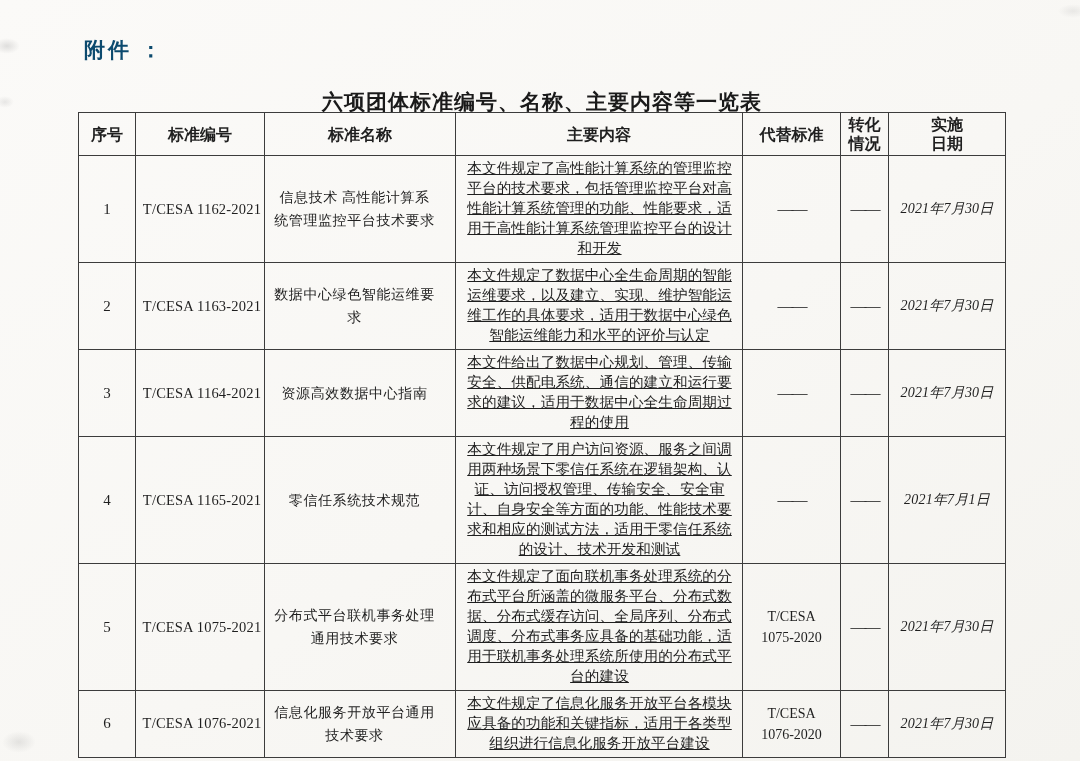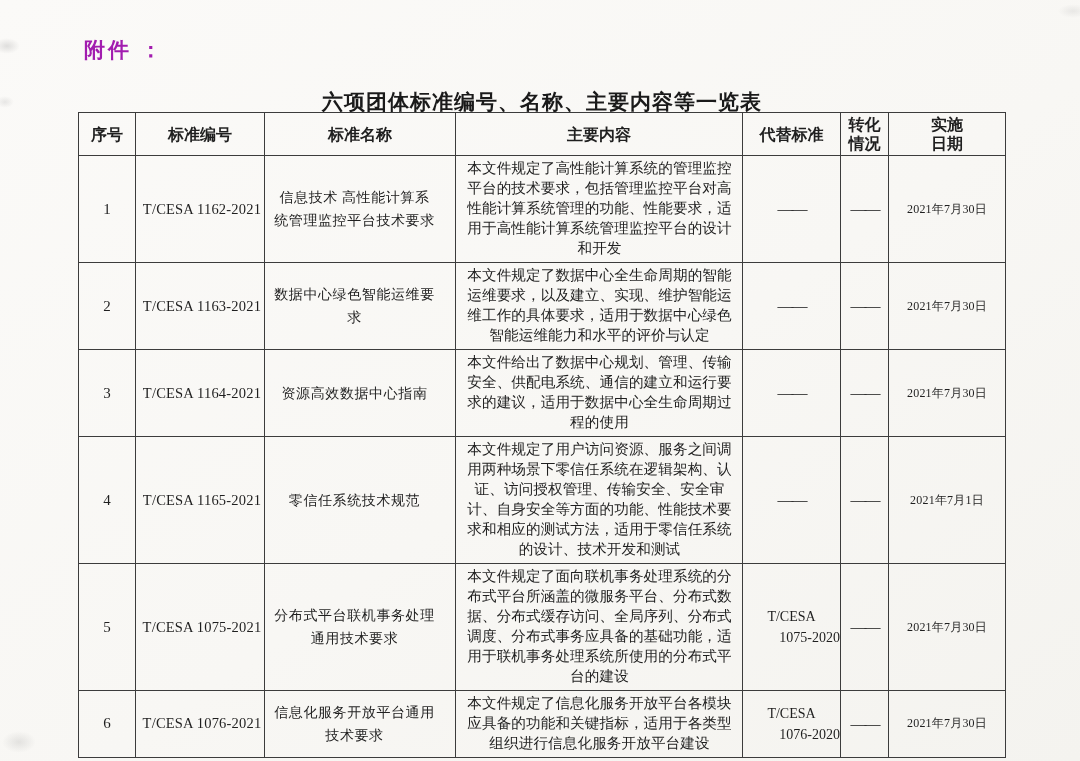--- a/index.html
+++ b/index.html
@@ -18,21 +18,21 @@
   .sm2 { left:-4px; top:96px; width:18px; height:12px;
          background:radial-gradient(ellipse at center, rgba(160,160,160,.22), rgba(160,160,160,0) 70%); }
   .sm3 { left:2px; bottom:8px; width:34px; height:22px;
          background:radial-gradient(ellipse at center, rgba(140,140,140,.20), rgba(140,140,140,0) 70%); }
   .sm4 { right:-8px; top:4px; width:30px; height:14px;
          background:radial-gradient(ellipse at center, rgba(160,160,160,.18), rgba(160,160,160,0) 70%); }
 
   .attachment {
     position:absolute; left:84px; top:36px;
     font-size:21px; font-weight:bold; letter-spacing:3px;
-    color:#a21caf;
+    color:#0c4a6e;
   }
   .doc-title {
     position:absolute; left:2px; top:88px; width:1080px;
     text-align:center; font-size:21px; font-weight:bold;
     letter-spacing:1px; color:#1a1a1a;
   }
 
   table.std {
     position:absolute; left:78px; top:112px;
     width:927px; border-collapse:collapse; table-layout:fixed;
@@ -67,26 +67,26 @@
   td.c-code {
     font-size:14.5px; text-align:left; padding:0 2px 0 6px;
     white-space:nowrap; letter-spacing:0.2px;
   }
   td.c-name {
     font-size:14px; text-align:left; padding:2px 20px 2px 9px;
     line-height:1.65; letter-spacing:0.6px;
   }
   td.c-content {
     font-size:14.6px; text-align:justify; text-justify:inter-ideograph;
-    padding:3px 7px 3px 8px; line-height:1.37; letter-spacing:0.1px;
+    padding:3px 7px 3px 8px; line-height:1.37; letter-spacing:0.1px;text-decoration:underline;
   }
   td.c-replace { font-size:14px; line-height:1.5; }
-  td.c-replace .l2 { display:block;text-align:right; }
+  td.c-replace .l2 { display:block; }
   td.c-convert { font-size:15px; }
-  td.c-date { font-size:12px; letter-spacing:0.2px; }
+  td.c-date { font-size:14px; letter-spacing:0.2px;font-style:italic; }
   .dash { letter-spacing:-2px; font-size:16px; color:#2e2e2e; }
 </style>
 </head>
 <body>
 
 <div class="smudge sm1"></div>
 <div class="smudge sm2"></div>
 <div class="smudge sm3"></div>
 <div class="smudge sm4"></div>
 

